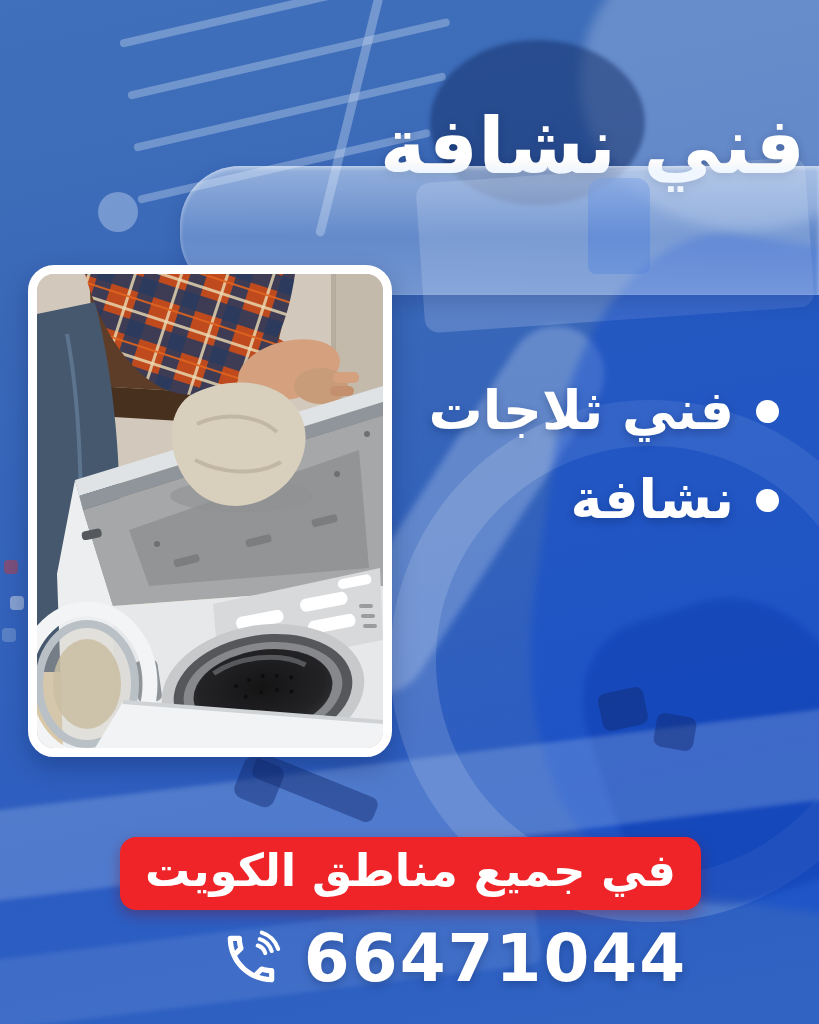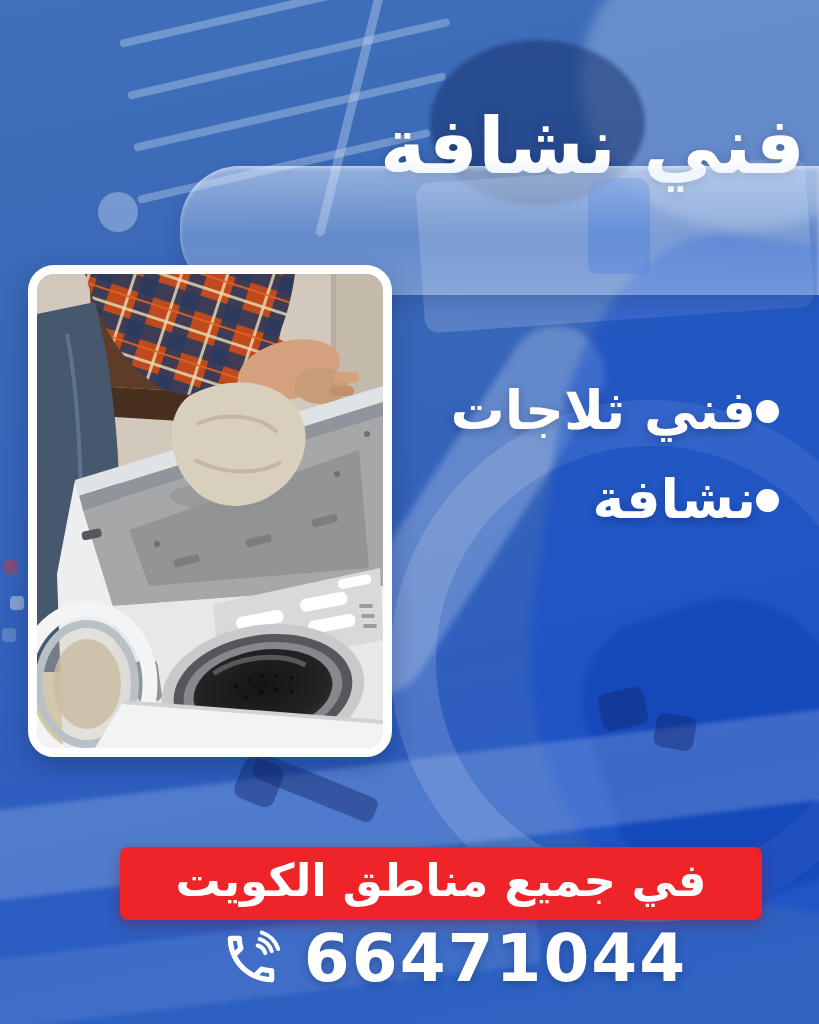--- a/index.html
+++ b/index.html
@@ -47,33 +47,32 @@
     position:absolute;left:28px;top:265px;width:364px;height:492px;box-sizing:border-box;
     border:9px solid #ffffff;border-radius:26px;overflow:hidden;
     box-shadow:0 10px 24px rgba(10,25,70,.30);background:#d2c9bc;
   }
   .photo-frame svg{display:block;width:100%;height:100%;}
   
   .services{
     position:absolute;top:380px;right:40px;direction:rtl;
     display:flex;flex-direction:column;gap:27px;align-items:flex-start;
   }
-  .service-row{display:flex;align-items:center;}
+  .service-row{display:flex;align-items:center;gap:22px;}
   .dot{width:23px;height:23px;border-radius:50%;background:#fff;flex:0 0 auto;}
   .service-label{
     color:#fff;font-size:54px;font-weight:800;line-height:1.15;
     text-shadow:0 3px 8px rgba(5,20,60,.28);
   }
   
   .banner{
-    position:absolute;left:120px;top:837px;width:642px;height:73px;direction:rtl;
-    background:#ee2428;border-radius:8px;
+    position:absolute;left:120px;top:837px;width:581px;height:73px;direction:rtl;
+    background:#ee2428;border-radius:16px;
     display:flex;align-items:center;justify-content:center;
     box-shadow:0 5px 14px rgba(130,10,25,.35);
-    margin-top:10px;
   }
   .banner-label{color:#fff;font-size:45px;font-weight:700;line-height:1;padding-bottom:6px;}
   
   .phone-row{
     position:absolute;left:0;top:926px;width:819px;
     display:flex;align-items:center;justify-content:center;gap:22px;direction:ltr;padding-left:44px;
   }
   .phone-icon{width:62px;height:62px;flex:0 0 auto;}
   .phone-number{
     color:#fff;font-size:66px;font-weight:800;letter-spacing:2px;line-height:1;

